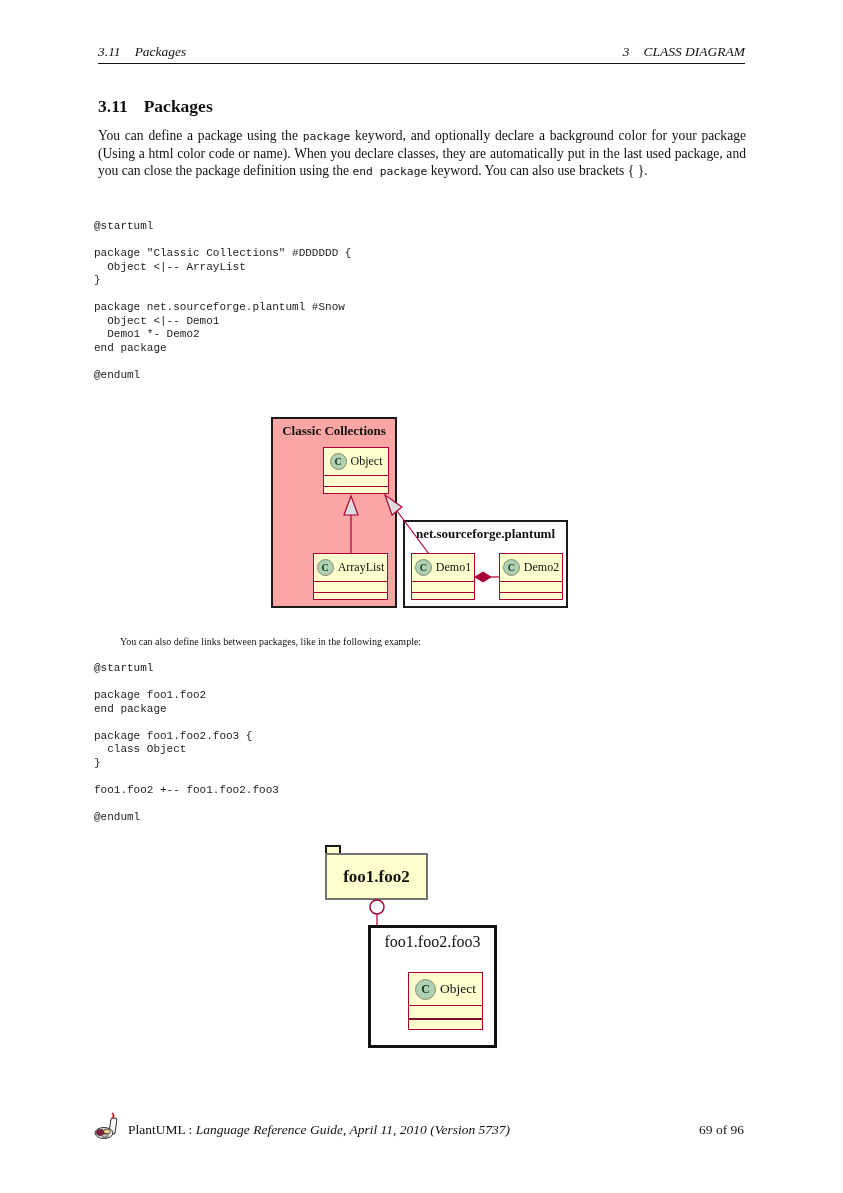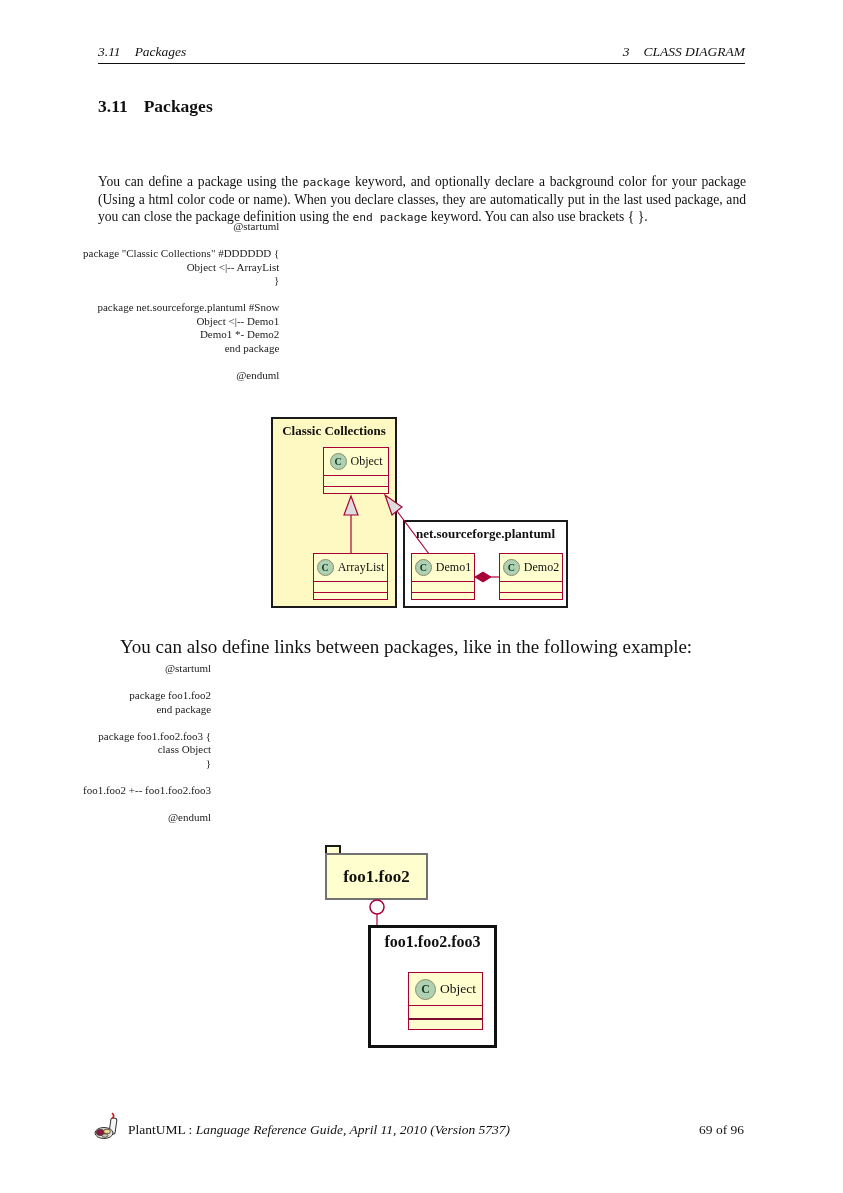--- a/index.html
+++ b/index.html
@@ -11,30 +11,30 @@
   
   .runhead{position:absolute; top:44px; left:98px; right:98px; font-style:italic; font-size:13.5px;}
   .runhead .rh-left{position:absolute; left:0; top:0;}
   .runhead .rh-right{position:absolute; right:0; top:0;}
   .rh-num{margin-right:14px;}
   .head-rule{position:absolute; left:98px; right:98px; top:63px; border-top:1.3px solid #111;}
   
   .sec-head{position:absolute; left:98px; top:96px; font-size:17.5px; font-weight:bold;}
   .sec-head .sec-num{margin-right:16px;}
   
-  .para{position:absolute; left:98px; width:648px; font-size:13.6px; line-height:17px; text-align:justify;margin-top:46px;}
+  .para{position:absolute; left:98px; width:648px; font-size:13.6px; line-height:17px; text-align:justify;}
   .para-intro{top:127px;}
   .indent{text-indent:22px;}
   .icode{font-family:"DejaVu Sans Mono", monospace; font-size:11.3px;}
-  .para-between{position:absolute; left:98px; top:636px; width:648px; font-size:19px; text-indent:22px;}
+  .para-between{position:absolute; left:98px; top:636px; width:648px; font-size:10px; text-indent:22px;}
   
   .codeblock{
-    position:absolute; left:83px; margin:0;
-    font-family:Liberation Serif, serif; font-size:11px; line-height:13.5px;
-    white-space:pre; color:#222;text-align:right;
+    position:absolute; left:94px; margin:0;
+    font-family:Liberation Mono, monospace; font-size:11px; line-height:13.5px;
+    white-space:pre; color:#222;
   }
   .code1{top:220px;}
   .code2{top:662px;}
   
   .diagram{position:absolute;}
   .d1{left:271px; top:417px; width:300px; height:192px;}
   .d2{left:325px; top:843px; width:180px; height:210px;}
   .pkg{position:absolute; box-sizing:border-box; border:2px solid #1a1a1a;}
   .pkg-title{position:absolute; left:0; right:0; text-align:center; font-weight:bold; font-size:13px;}
   .overlay{position:absolute; left:0; top:0; z-index:6; pointer-events:none;}
@@ -57,21 +57,21 @@
     font-size:10px; font-weight:bold; color:#15391f; font-family:"Liberation Serif",serif;
   }
   
   .folder-tab{position:absolute; left:0; top:2px; width:16px; height:9px; box-sizing:border-box;
     background:#FEFECE; border:2px solid #1a1a1a; border-bottom:none; z-index:2;}
   .folder-body{position:absolute; left:0; top:10px; width:103px; height:47px; box-sizing:border-box;
     background:#FEFECE; border:2px solid #737373; z-index:3;
     display:flex; align-items:center; justify-content:center; font-weight:bold; font-size:17px;}
   .pkg-rect{position:absolute; left:43px; top:82px; width:129px; height:123px; box-sizing:border-box;
     background:#ffffff; border:3px solid #111;}
-  .pkg-rect-title{position:absolute; left:0; right:0; top:5px; text-align:center; font-weight:bold; font-size:16px;}
+  .pkg-rect-title{position:absolute; left:0; right:0; top:5px; text-align:center; font-weight:normal; font-size:16px;}
   .uml-class.big{left:83px; top:129px; width:75px; height:58px;}
   .uml-class.big .uml-name{flex:0 0 32px; font-size:13.5px;}
   .uml-class.big .uml-r1{flex:0 0 12px; border-bottom:2px solid #7B0C2E;}
   .uml-class.big .cicon{width:19px; height:19px; font-size:12px;}
   
   .footer{position:absolute; left:0; right:0; top:1110px; height:40px; font-size:13.5px;}
   .footer .logo{position:absolute; left:94px; top:2px;}
   .footer .ftext{position:absolute; left:128px; top:12px; white-space:nowrap;}
   .footer .fbrand{font-style:normal;}
   .footer .fdoc{font-style:italic;}
@@ -103,21 +103,21 @@
 }
 
 package net.sourceforge.plantuml #Snow
   Object &lt;|-- Demo1
   Demo1 *- Demo2
 end package
 
 @enduml</pre>
 
   <div class="diagram d1">
-    <div class="pkg" style="left:0;top:0;width:126px;height:191px;background:#fef9c3;">
+    <div class="pkg" style="left:0;top:0;width:126px;height:191px;background:#fca5a5;">
       <div class="pkg-title" style="top:4px;">Classic Collections</div>
     </div>
     <div class="pkg" style="left:132px;top:103px;width:165px;height:88px;background:#FFFFFF;">
       <div class="pkg-title" style="top:4px;">net.sourceforge.plantuml</div>
     </div>
 
     <svg class="overlay" width="300" height="192" viewBox="0 0 300 192">
       <line x1="80" y1="98" x2="80" y2="136"></line>
       <polygon class="tri" points="80,79 73,98 87,98"></polygon>
       <line x1="126" y1="94" x2="158" y2="137"></line>

